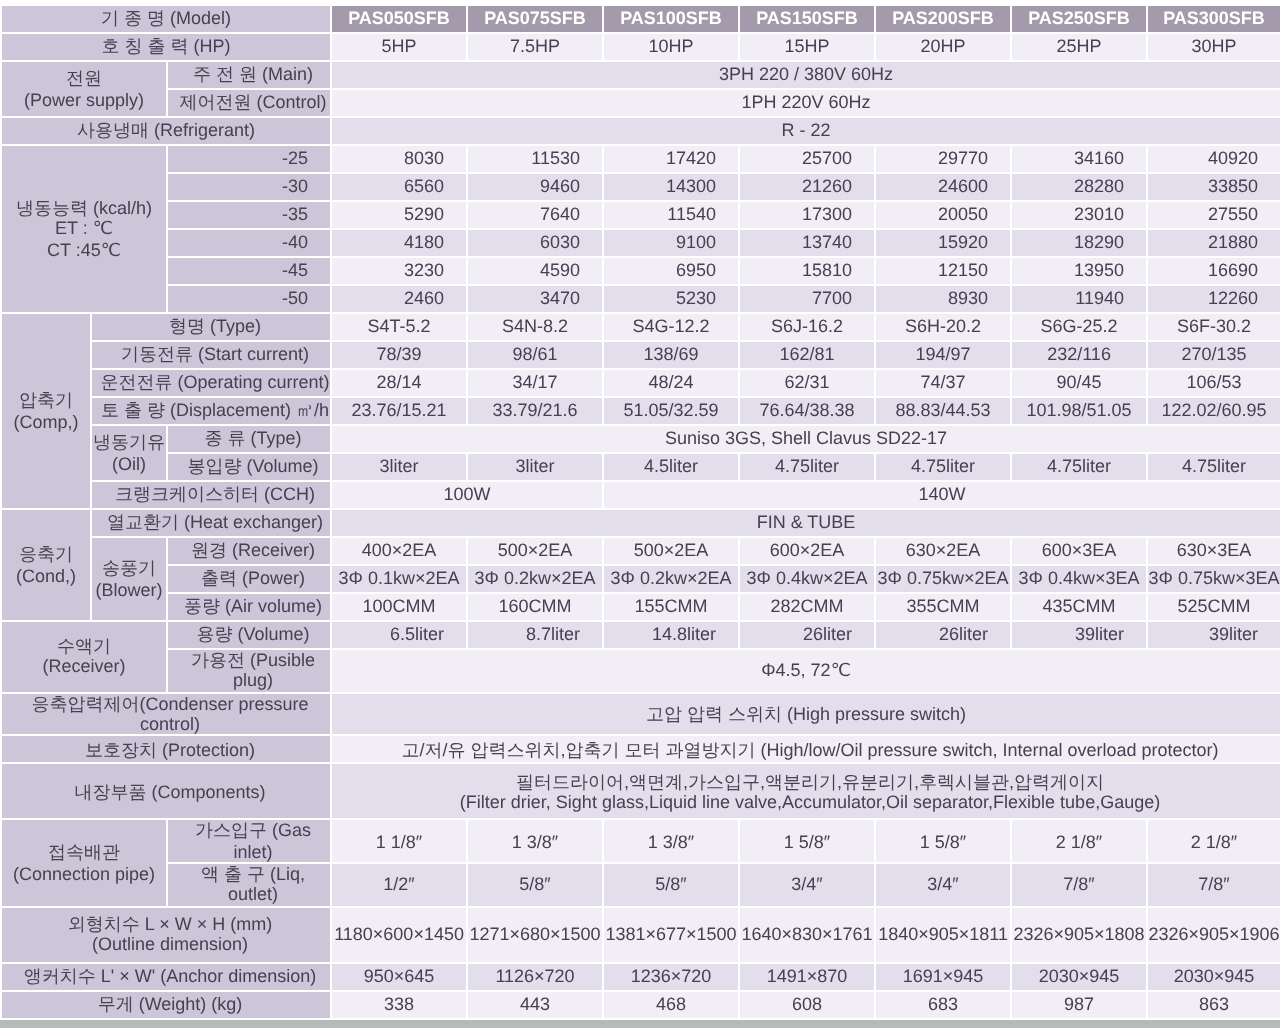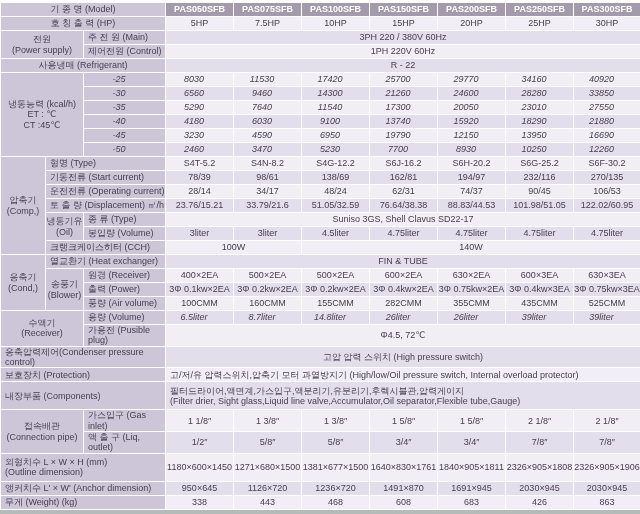--- a/index.html
+++ b/index.html
@@ -10,22 +10,22 @@
   body{width:640px;height:514px;background:#fff;font-family:"Liberation Sans","DejaVu Sans",sans-serif;overflow:hidden;}
   .sheet{width:527px;}
   table{border-collapse:collapse;table-layout:fixed;width:640px;margin-top:2px;}
   td{border:1px solid var(--grid);font-size:9px;color:var(--tx);text-align:center;vertical-align:middle;
      padding:0;white-space:pre-line;overflow:hidden;line-height:1.15;}
   tr{height:14px;} tr.h2{height:28px;padding-left:27px;}
   td.head{background:var(--head-bg);color:var(--head-tx);font-weight:bold;}
   td.lab{background:var(--lab-bg);}
   tr.band-a td.val{background:var(--row-a);}
   tr.band-b td.val{background:var(--row-b);}
-  td.al{text-align:left;padding-left:4px;}
-  td.ar{text-align:center;padding-right:11px;font-style:italic;}
+  td.al{text-align:center;padding-left:4px;}
+  td.ar{text-align:right;padding-right:11px;}
   .bottombar{width:640px;height:4px;background:var(--bar);}
 </style>
 </head>
 <body>
 
 <div class="sheet">
   <table>
     <colgroup>
       <col style="width:45px">
         <col style="width:38px">
@@ -114,33 +114,33 @@
           <td class="val ar">13740</td>
           <td class="val ar">15920</td>
           <td class="val ar">18290</td>
           <td class="val ar">21880</td>
         </tr>
         <tr class="band-a">
           <td class="lab ar">-45</td>
           <td class="val ar">3230</td>
           <td class="val ar">4590</td>
           <td class="val ar">6950</td>
-          <td class="val ar">19790</td>
+          <td class="val ar">15810</td>
           <td class="val ar">12150</td>
           <td class="val ar">13950</td>
           <td class="val ar">16690</td>
         </tr>
         <tr class="band-b">
           <td class="lab ar">-50</td>
           <td class="val ar">2460</td>
           <td class="val ar">3470</td>
           <td class="val ar">5230</td>
           <td class="val ar">7700</td>
           <td class="val ar">8930</td>
-          <td class="val ar">10250</td>
+          <td class="val ar">11940</td>
           <td class="val ar">12260</td>
         </tr>
         <tr class="band-a">
           <td rowspan="7" class="lab">압축기
 (Comp,)</td>
           <td colspan="2" class="lab al">형명 (Type)</td>
           <td class="val">S4T-5.2</td>
           <td class="val">S4N-8.2</td>
           <td class="val">S4G-12.2</td>
           <td class="val">S6J-16.2</td>
@@ -309,19 +309,19 @@
           <td class="val">2030×945</td>
           <td class="val">2030×945</td>
         </tr>
         <tr class="band-a">
           <td colspan="3" class="lab al">무게 (Weight)   (kg)</td>
           <td class="val">338</td>
           <td class="val">443</td>
           <td class="val">468</td>
           <td class="val">608</td>
           <td class="val">683</td>
-          <td class="val">426</td>
+          <td class="val">987</td>
           <td class="val">863</td>
         </tr>
       </tbody>
   </table>
   <div class="bottombar"></div>
 </div>
 
 </body></html>

